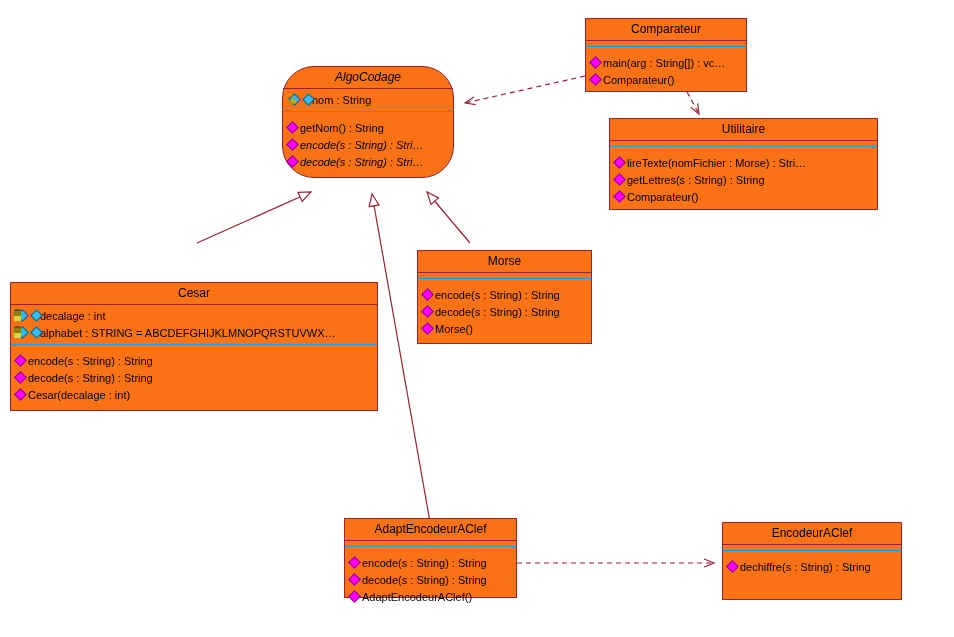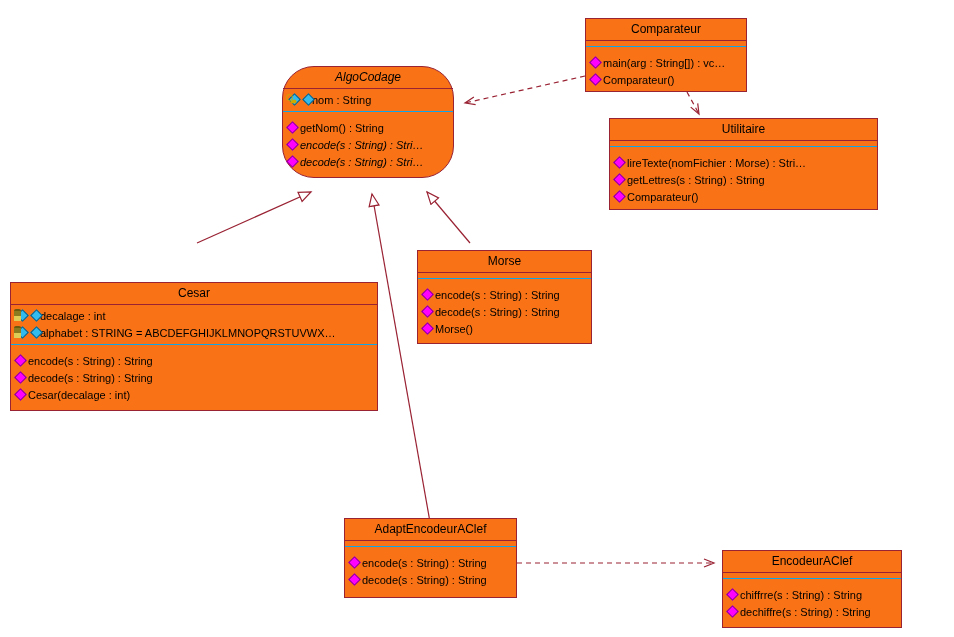--- a/index.html
+++ b/index.html
@@ -223,23 +223,23 @@
         <span class="member"><span class="vis method"></span><span class="mtext">decode(s : String) : String</span></span>
         <span class="member"><span class="vis method"></span><span class="mtext">Morse()</span></span>
       </div>
     </div>
     <div class="uml-class" style="left: 344px; top: 518px; width: 173px; height: 80px;">
       <div class="uml-title">AdaptEncodeurAClef</div>
       <div class="uml-compartment empty"></div>
       <div class="uml-compartment pad-top">
         <span class="member"><span class="vis method"></span><span class="mtext">encode(s : String) : String</span></span>
         <span class="member"><span class="vis method"></span><span class="mtext">decode(s : String) : String</span></span>
-      </div>
-    </div>
-    <div class="uml-class" style="left: 722px; top: 522px; width: 180px; height: 78px; margin-top: 28px;">
+        <span class="member"><span class="vis method"></span><span class="mtext">AdaptEncodeurAClef()</span></span>
+      </div>
+    </div>
+    <div class="uml-class" style="left: 722px; top: 522px; width: 180px; height: 78px;">
       <div class="uml-title">EncodeurAClef</div>
       <div class="uml-compartment empty"></div>
       <div class="uml-compartment pad-top">
-        <span class="member"><span class="vis method"></span><span class="mtext">chiffrre(s : String) : String</span></span>
         <span class="member"><span class="vis method"></span><span class="mtext">dechiffre(s : String) : String</span></span>
       </div>
     </div>
   </div>
 
 </body></html>

